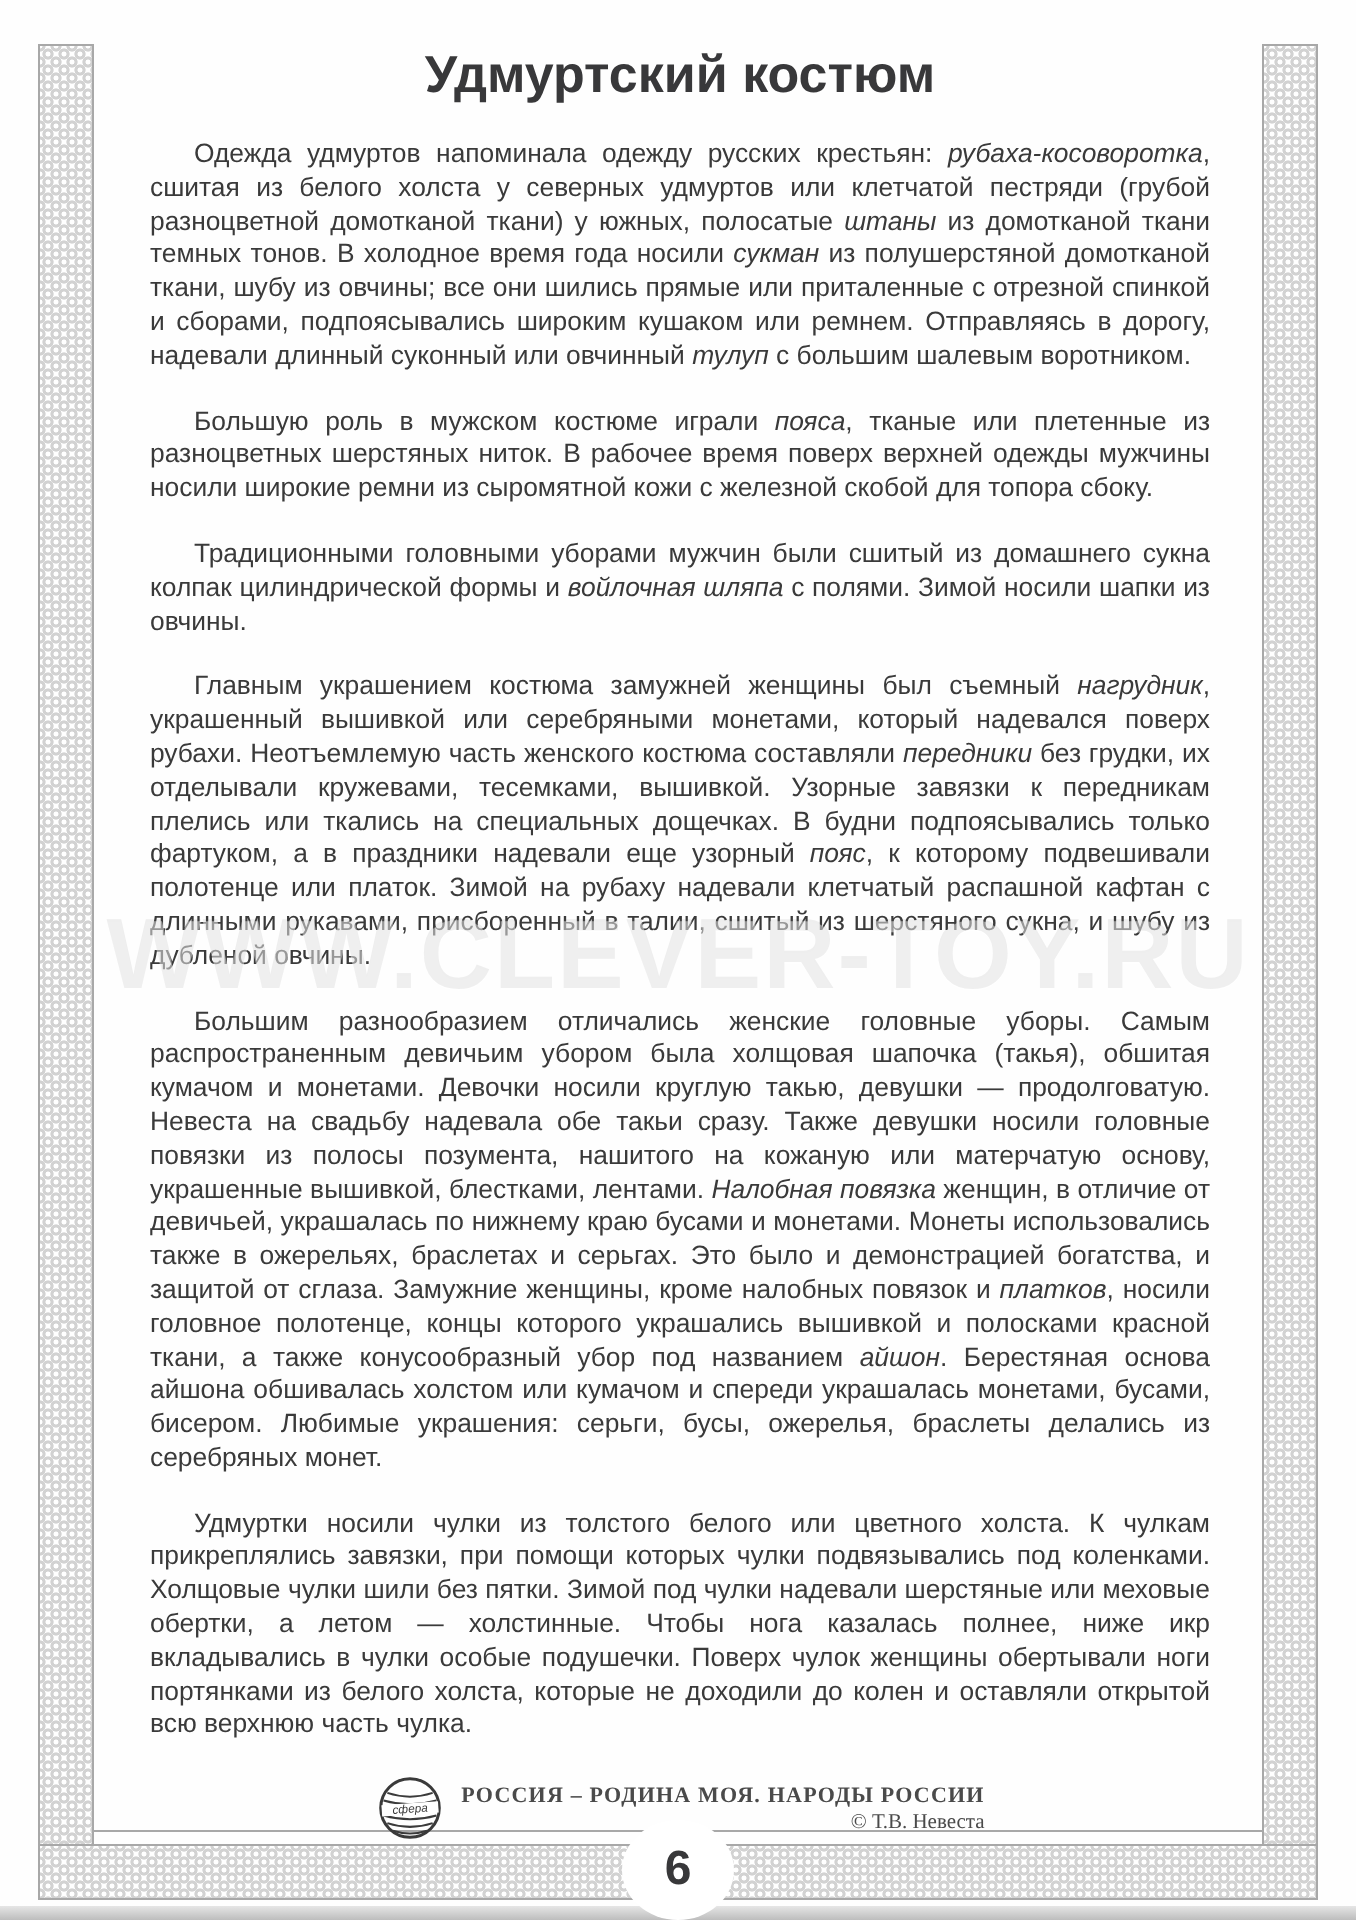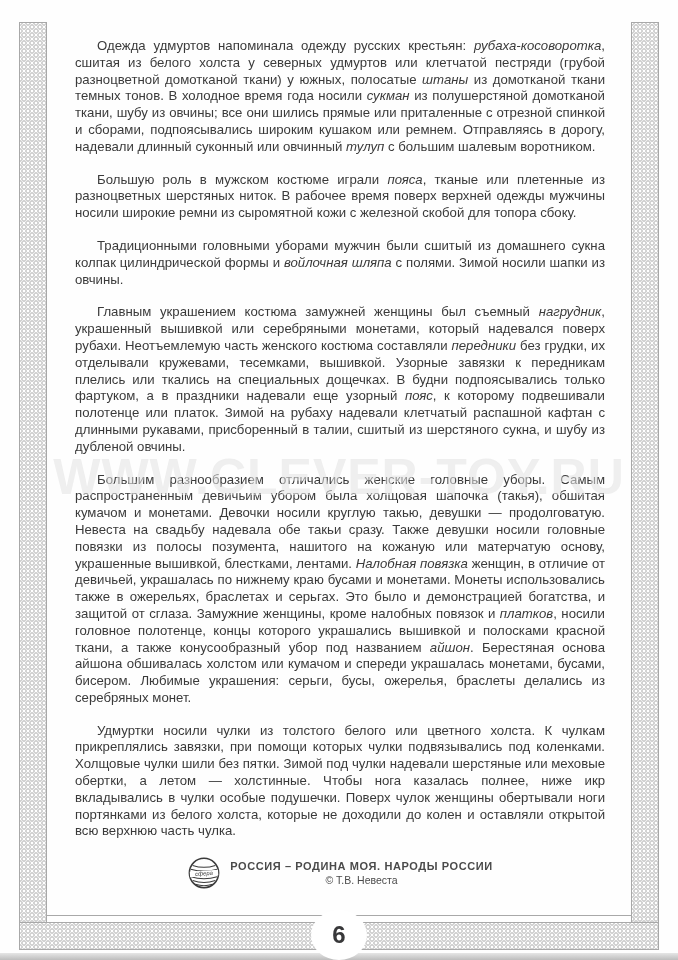--- a/index.html
+++ b/index.html
@@ -51,21 +51,21 @@
   .content p{
     margin:16px;text-align:justify;text-indent:22px;
     font-size:13.2px;line-height:16.8px;color:var(--text);
   }
   .content p em{font-style:italic;}
   
   .footer{
     margin-top:10px;display:flex;align-items:center;justify-content:center;gap:9px;
   }
   .logo{flex:0 0 auto;width:34px;height:34px;}
-  .footer-text{text-align:center;}
+  .footer-text{text-align:right;font-family:Liberation Serif, serif;}
   .footer-series{font-size:11px;font-weight:bold;letter-spacing:0.6px;color:#4a4a4a;}
   .footer-copy{font-size:10.5px;color:#4a4a4a;margin-top:2px;}
   
   .watermark{
     position:absolute;left:0;right:0;top:448px;z-index:3;
     text-align:center;white-space:nowrap;pointer-events:none;
     font-size:50px;font-weight:bold;letter-spacing:1px;
     color:rgba(100,100,100,0.10);
     text-shadow:0 1px 0 rgba(255,255,255,0.5);
   }
@@ -81,20 +81,21 @@
   <div class="inner-hline"></div>
   <div class="scan-shadow"></div>
 
   <div class="watermark">WWW.CLEVER-TOY.RU</div>
 
   <div class="page-num">
     <span>6</span>
   </div>
 
   <div class="content">
+    <h1 class="title">Удмуртский костюм</h1>
 
     <div id="paragraphs">
         <p><span>Одежда удмуртов напоминала одежду русских крестьян: </span><em>рубаха-косоворотка</em><span>, сшитая из белого холста у северных удмуртов или клетчатой пестряди (грубой разноцветной домотканой ткани) у южных, полосатые </span><em>штаны</em><span> из домотканой ткани темных тонов. В холодное время года носили </span><em>сукман</em><span> из полушерстяной домотканой ткани, шубу из овчины; все они шились прямые или приталенные с отрезной спинкой и сборами, подпоясывались широким кушаком или ремнем. Отправляясь в дорогу, надевали длинный суконный или овчинный </span><em>тулуп</em><span> с большим шалевым воротником.</span></p>
         <p><span>Большую роль в мужском костюме играли </span><em>пояса</em><span>, тканые или плетенные из разноцветных шерстяных ниток. В рабочее время поверх верхней одежды мужчины носили широкие ремни из сыромятной кожи с железной скобой для топора сбоку.</span></p>
         <p><span>Традиционными головными уборами мужчин были сшитый из домашнего сукна колпак цилиндрической формы и </span><em>войлочная шляпа</em><span> с полями. Зимой носили шапки из овчины.</span></p>
         <p><span>Главным украшением костюма замужней женщины был съемный </span><em>нагрудник</em><span>, украшенный вышивкой или серебряными монетами, который надевался поверх рубахи. Неотъемлемую часть женского костюма составляли </span><em>передники</em><span> без грудки, их отделывали кружевами, тесемками, вышивкой. Узорные завязки к передникам плелись или ткались на специальных дощечках. В будни подпоясывались только фартуком, а в праздники надевали еще узорный </span><em>пояс</em><span>, к которому подвешивали полотенце или платок. Зимой на рубаху надевали клетчатый распашной кафтан с длинными рукавами, присборенный в талии, сшитый из шерстяного сукна, и шубу из дубленой овчины.</span></p>
         <p><span>Большим разнообразием отличались женские головные уборы. Самым распространенным девичьим убором была холщовая шапочка (такья), обшитая кумачом и монетами. Девочки носили круглую такью, девушки — продолговатую. Невеста на свадьбу надевала обе такьи сразу. Также девушки носили головные повязки из полосы позумента, нашитого на кожаную или матерчатую основу, украшенные вышивкой, блестками, лентами. </span><em>Налобная повязка</em><span> женщин, в отличие от девичьей, украшалась по нижнему краю бусами и монетами. Монеты использовались также в ожерельях, браслетах и серьгах. Это было и демонстрацией богатства, и защитой от сглаза. Замужние женщины, кроме налобных повязок и </span><em>платков</em><span>, носили головное полотенце, концы которого украшались вышивкой и полосками красной ткани, а также конусообразный убор под названием </span><em>айшон</em><span>. Берестяная основа айшона обшивалась холстом или кумачом и спереди украшалась монетами, бусами, бисером. Любимые украшения: серьги, бусы, ожерелья, браслеты делались из серебряных монет.</span></p>
         <p><span>Удмуртки носили чулки из толстого белого или цветного холста. К чулкам прикреплялись завязки, при помощи которых чулки подвязывались под коленками. Холщовые чулки шили без пятки. Зимой под чулки надевали шерстяные или меховые обертки, а летом — холстинные. Чтобы нога казалась полнее, ниже икр вкладывались в чулки особые подушечки. Поверх чулок женщины обертывали ноги портянками из белого холста, которые не доходили до колен и оставляли открытой всю верхнюю часть чулка.</span></p>
       </div>
 

